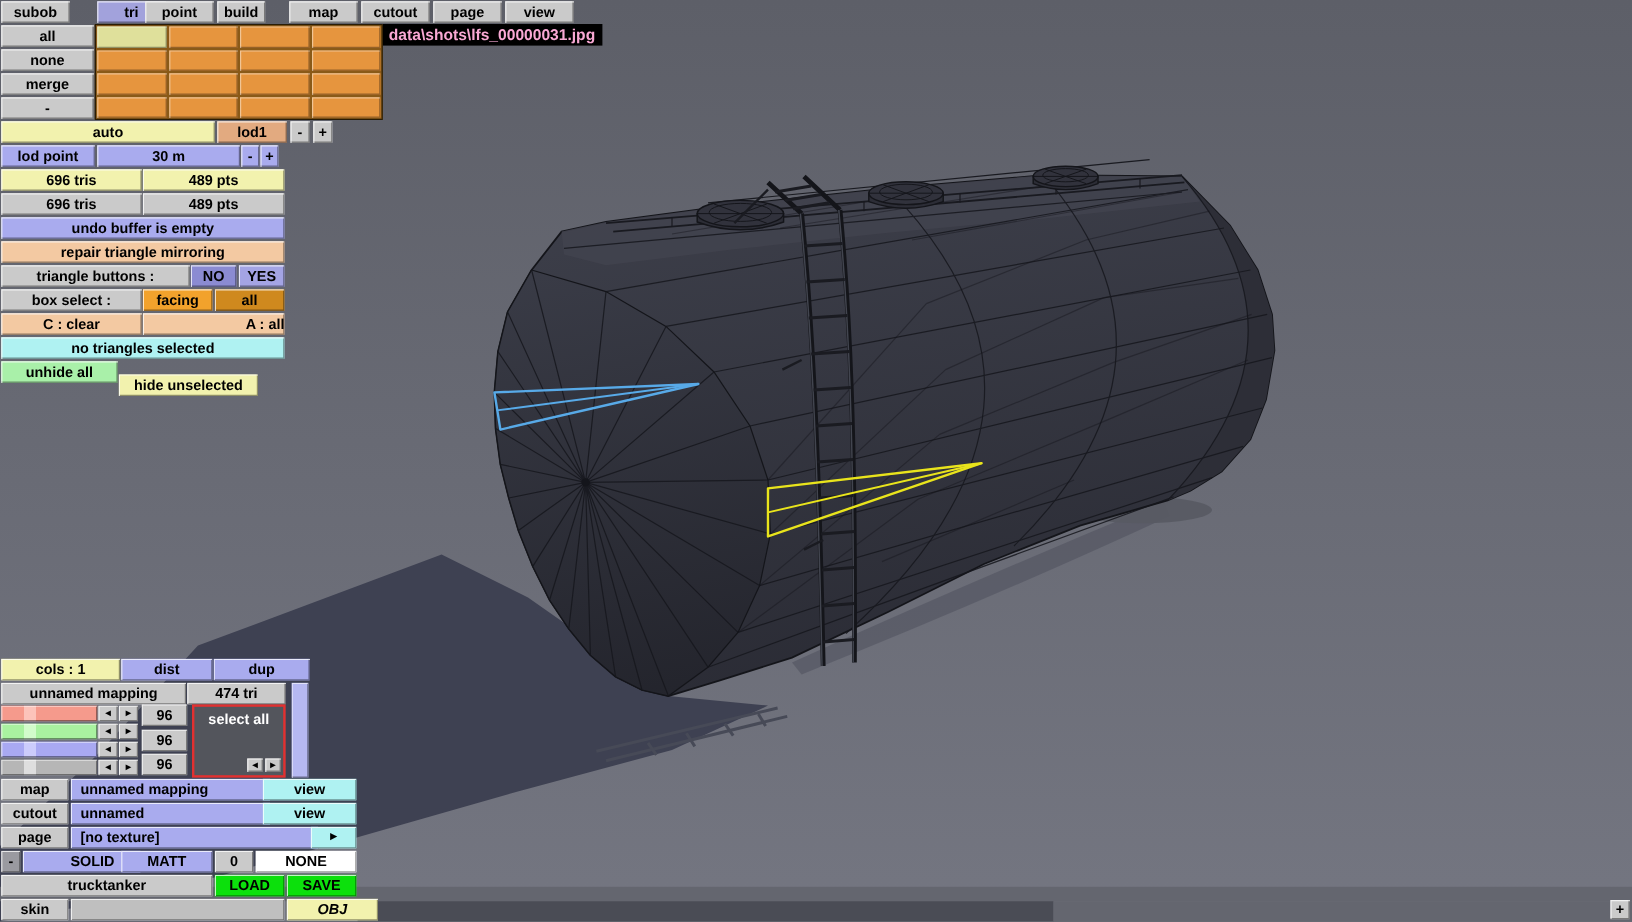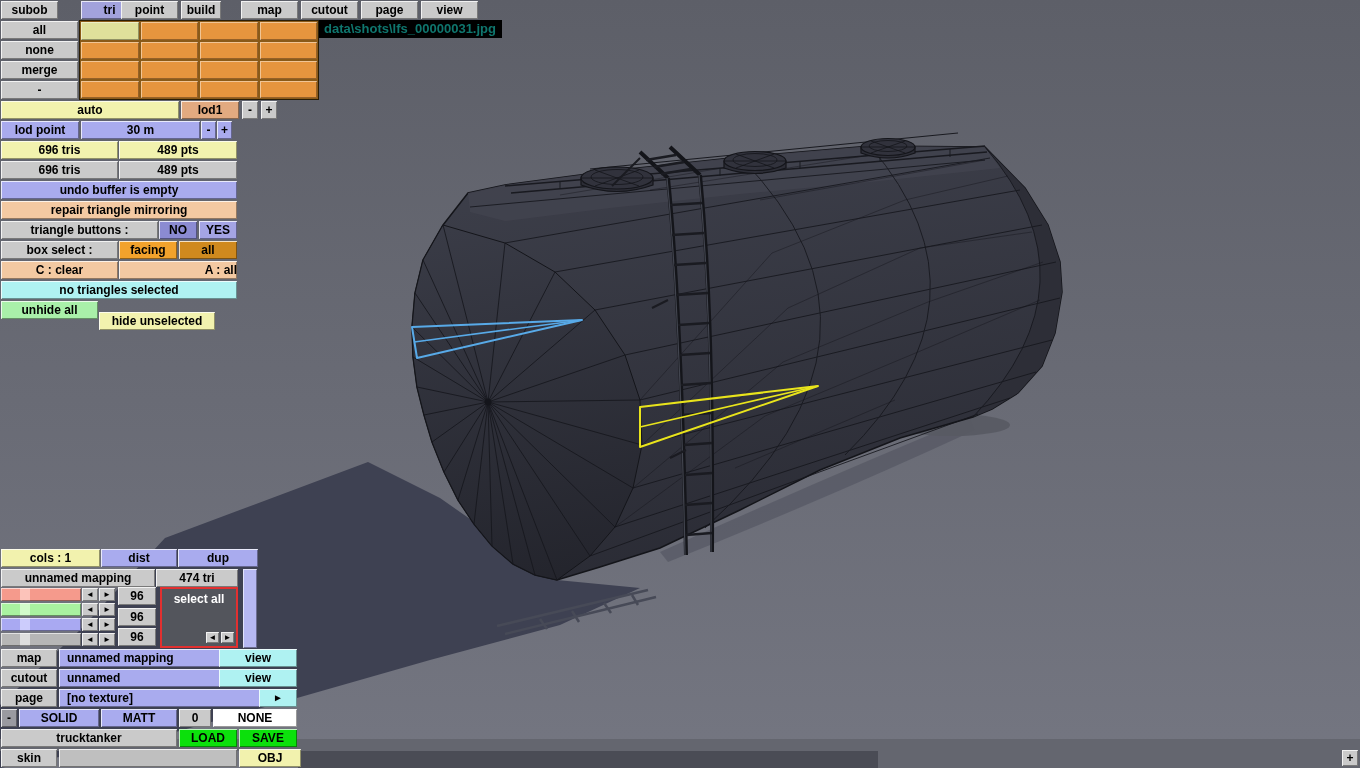--- a/index.html
+++ b/index.html
@@ -26,21 +26,21 @@
   .c-peach{background:#f3c9a2;}
   .c-or{background:#f2a22c;}
   .c-or-d{background:#cf891e;}
   .c-cyan{background:#aff2f2;}
   .c-grn{background:#a9f0a9;}
   .c-bgrn{background:#0ce00c;}
   .c-wht{background:#ffffff;}
   .c-sel{background:#a2a2dc;margin-left:20px;}
   .title{
     position:absolute;left:318px;top:20px;height:18px;line-height:18px;
-    background:#000;color:#0f766e;font-size:13px;padding:0 6px;
+    background:#000;color:#f9a8d4;font-size:13px;padding:0 6px;
   }
   .gridbox{
     position:absolute;left:79px;top:20px;width:240px;height:80px;
     background:#8a5a18;border:1px solid #2a1d06;box-sizing:border-box;
     display:grid;grid-template-columns:repeat(4,1fr);grid-template-rows:repeat(4,1fr);gap:2px;padding:1px;
   }
   .cell{
     background:#e6953e;
     box-shadow:inset 1px 1px 0 rgba(255,255,255,.45), inset -1px -1px 0 rgba(0,0,0,.35);
   }
@@ -334,27 +334,27 @@
 
   <div class="btn c-gray" style="left:1px;top:669px;width:56px;">cutout</div>
   <div class="btn c-peri tl" style="left:59px;top:669px;width:158px;">unnamed</div>
   <div class="btn c-cyan" style="left:219px;top:669px;width:78px;">view</div>
 
   <div class="btn c-gray" style="left:1px;top:689px;width:56px;">page</div>
   <div class="btn c-peri tl" style="left:59px;top:689px;width:198px;">[no texture]</div>
   <div class="btn c-cyan" style="left:259px;top:689px;width:38px;font-size:10px;">►</div>
 
   <div class="btn c-dk" style="left:1px;top:709px;width:16px;">-</div>
-  <div class="btn c-peri" style="left:19px;top:709px;width:80px;">SOLID</div>
+  <div class="btn c-peri" style="left:19px;top:709px;width:80px;padding-left:18px;">SOLID</div>
   <div class="btn c-peri" style="left:101px;top:709px;width:76px;">MATT</div>
   <div class="btn c-gray" style="left:179px;top:709px;width:32px;">0</div>
   <div class="btn c-wht" style="left:213px;top:709px;width:84px;">NONE</div>
 </div>
 
 <div>
   <div class="btn c-gray" style="left:1px;top:729px;width:176px;">trucktanker</div>
   <div class="btn c-bgrn" style="left:179px;top:729px;width:58px;">LOAD</div>
   <div class="btn c-bgrn" style="left:239px;top:729px;width:58px;">SAVE</div>
 
   <div class="btn c-gray" style="left:1px;top:749px;width:56px;">skin</div>
   <div class="btn c-gray2" style="left:59px;top:749px;width:178px;"></div>
-  <div class="btn c-yel" style="left:239px;top:749px;width:62px;">OBJ</div>
+  <div class="btn c-yel" style="left:239px;top:749px;width:76px;font-style:italic;">OBJ</div>
 </div>
 
 </body></html>

